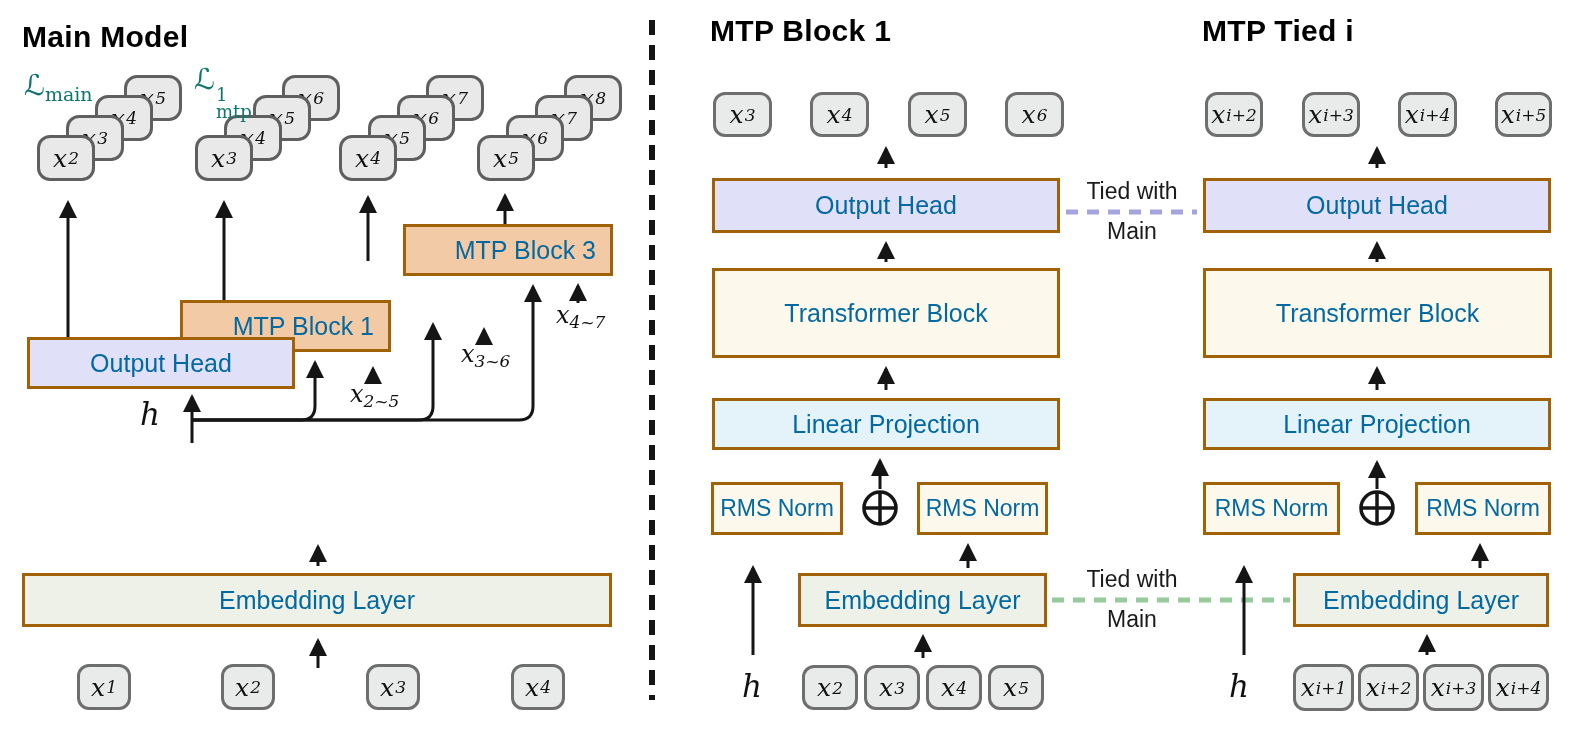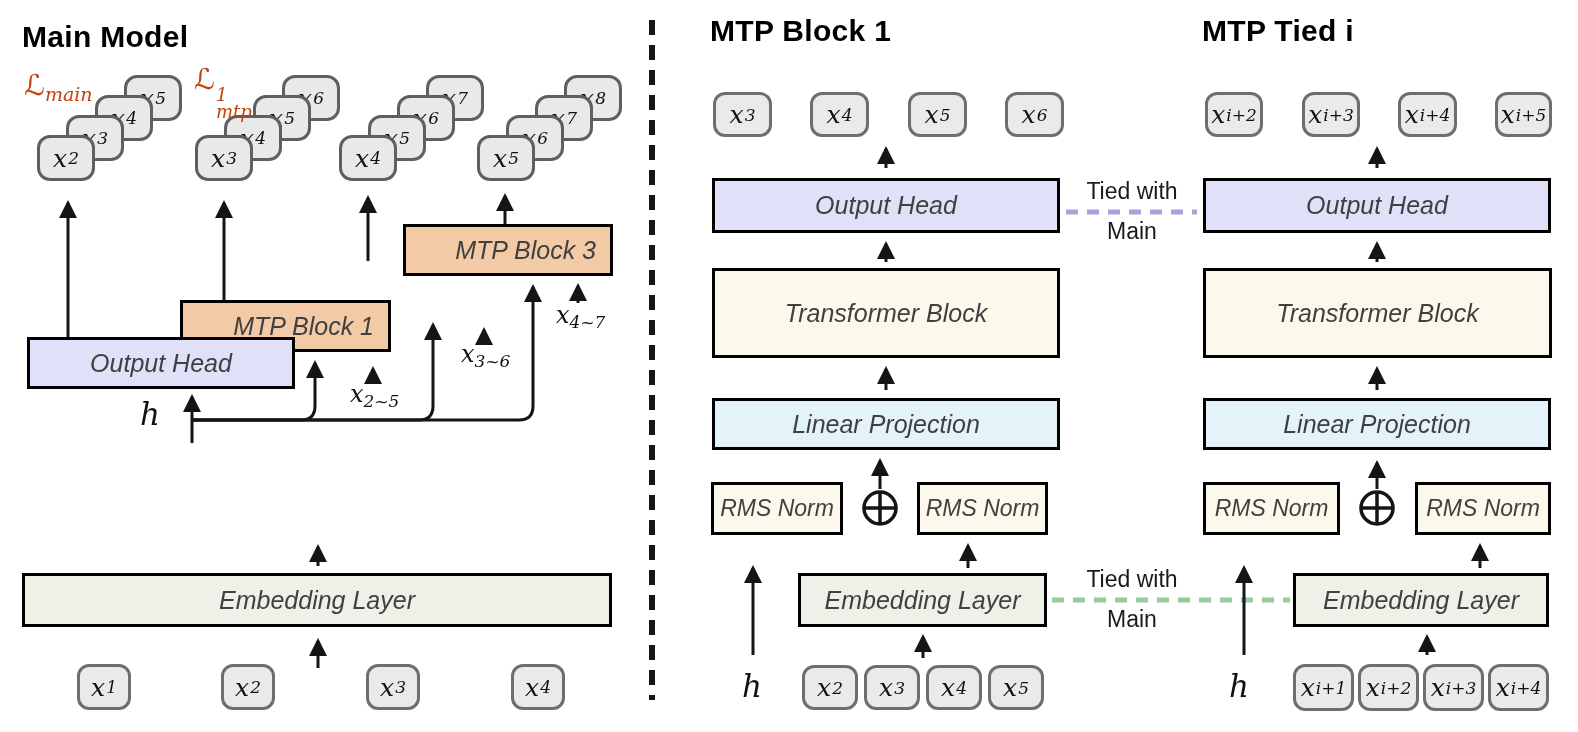--- a/index.html
+++ b/index.html
@@ -1,37 +1,37 @@
 <!DOCTYPE html>
 <html style="--accent-salmon: #F2CAA6; --accent-lavender: #E0E0F8; --accent-cream: #FCF8EC; --accent-blue: #E4F2FA; --accent-green: #EDF1E8; --token-fill: #E9EAEA; --token-border: #6E6E6E; --dash-purple: #A5A5DE; --dash-green: #98CB9C; --line: #151515;"><head>
 <meta charset="utf-8">
 <style>
   html,body{margin:0;padding:0;background:#fff;}
   .canvas{position:relative;width:1578px;height:732px;background:#fff;overflow:hidden;
           font-family:"Liberation Sans","DejaVu Sans",sans-serif;color:#151515;}
   .layer{position:absolute;left:0;top:0;z-index:1;}
   .panel-title{position:absolute;z-index:6;font-size:30px;font-weight:bold;letter-spacing:.3px;color:#000;}
-  .box{position:absolute;z-index:4;box-sizing:border-box;border:3px solid #000000;
-       display:flex;align-items:center;justify-content:center;font-size:25px;color:#404040;font-style:italic;}
+  .box{position:absolute;z-index:4;box-sizing:border-box;border:3px solid #a16207;
+       display:flex;align-items:center;justify-content:center;font-size:25px;color:#0369a1;}
   .box.rt{justify-content:flex-end;padding-right:14px;}
   .lavender{background:var(--accent-lavender);}
   .salmon{background:var(--accent-salmon);}
   .cream{background:var(--accent-cream);}
   .blue{background:var(--accent-blue);}
   .green{background:var(--accent-green);}
   .token{position:absolute;z-index:4;box-sizing:border-box;border:3px solid var(--token-border);
          border-radius:12px;background:var(--token-fill);display:flex;align-items:center;justify-content:center;
          font-family:"DejaVu Serif","Liberation Serif",serif;font-style:italic;font-size:25px;color:#111;}
   .token sub,.card sub{font-size:17px;line-height:0;vertical-align:-5px;margin-left:1px;}
   .stack{position:absolute;z-index:3;width:150px;height:112px;}
   .card{position:absolute;box-sizing:border-box;width:58px;height:46px;border:3.5px solid #5f5f5f;
         border-radius:13px;background:#e9e9e9;display:flex;align-items:center;justify-content:center;
         font-family:"DejaVu Serif","Liberation Serif",serif;font-style:italic;font-size:25px;color:#111;}
   .loss{position:absolute;z-index:5;font-family:"DejaVu Serif","Liberation Serif",serif;
-        font-style:italic;font-size:29px;color:#c2410c;}
+        font-size:29px;color:#0f766e;}
   .loss .lsym{font-family:"DejaVu Sans","DejaVu Serif",serif;}
   .loss sub{font-size:19px;vertical-align:-6px;}
   .supsub{display:inline-flex;flex-direction:column;align-items:flex-start;font-size:18px;
           line-height:.95;vertical-align:-12px;margin-left:1px;}
   .h-label{position:absolute;z-index:5;font-family:"DejaVu Serif","Liberation Serif",serif;
            font-style:italic;font-size:31px;color:#111;}
   .range-label{position:absolute;z-index:5;font-family:"DejaVu Serif","Liberation Serif",serif;
            font-style:italic;font-size:24px;color:#111;}
   .range-label sub{font-size:17px;line-height:0;vertical-align:-5px;}
   .tied{position:absolute;z-index:5;width:124px;text-align:center;font-size:23px;color:#1a1a1a;}

